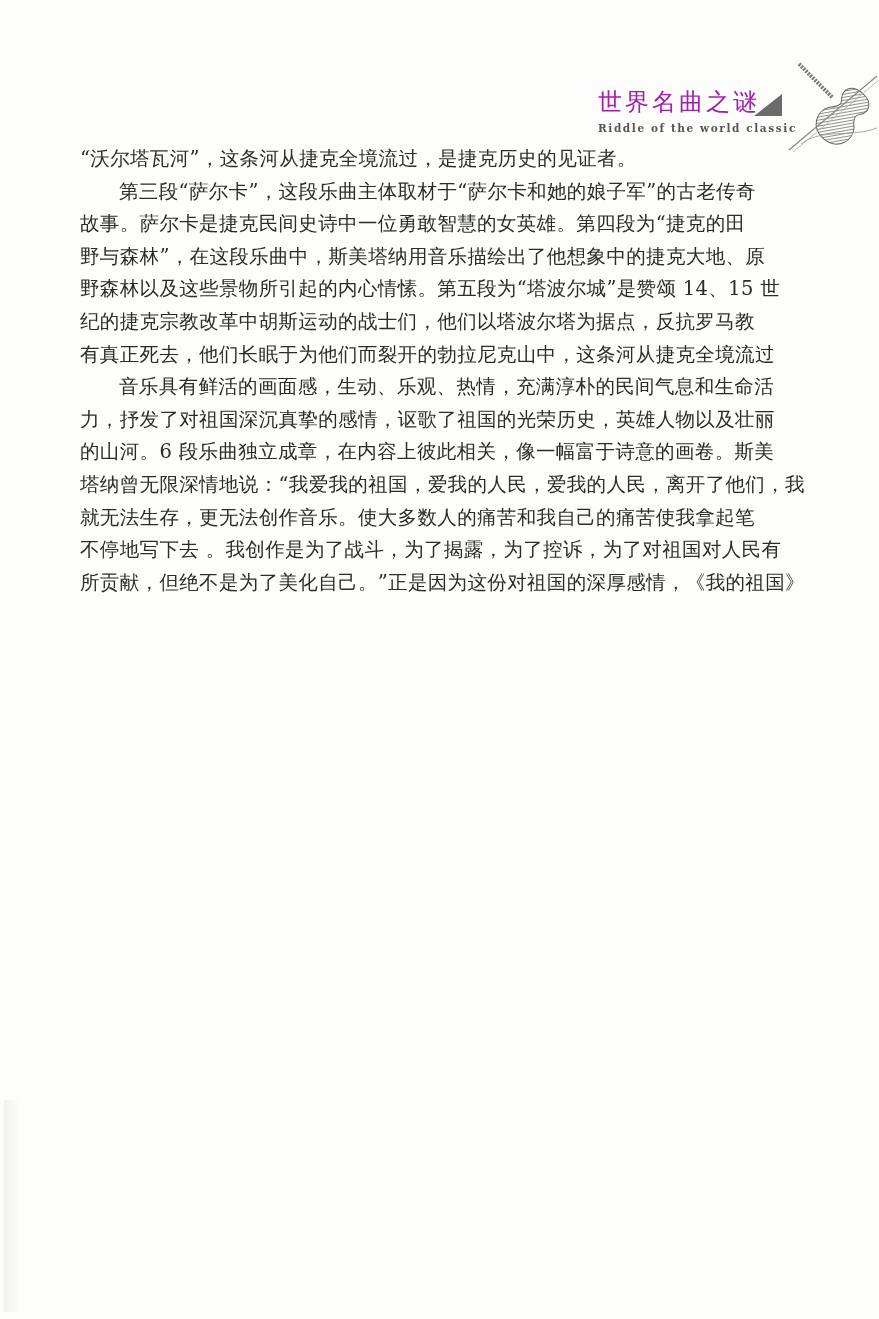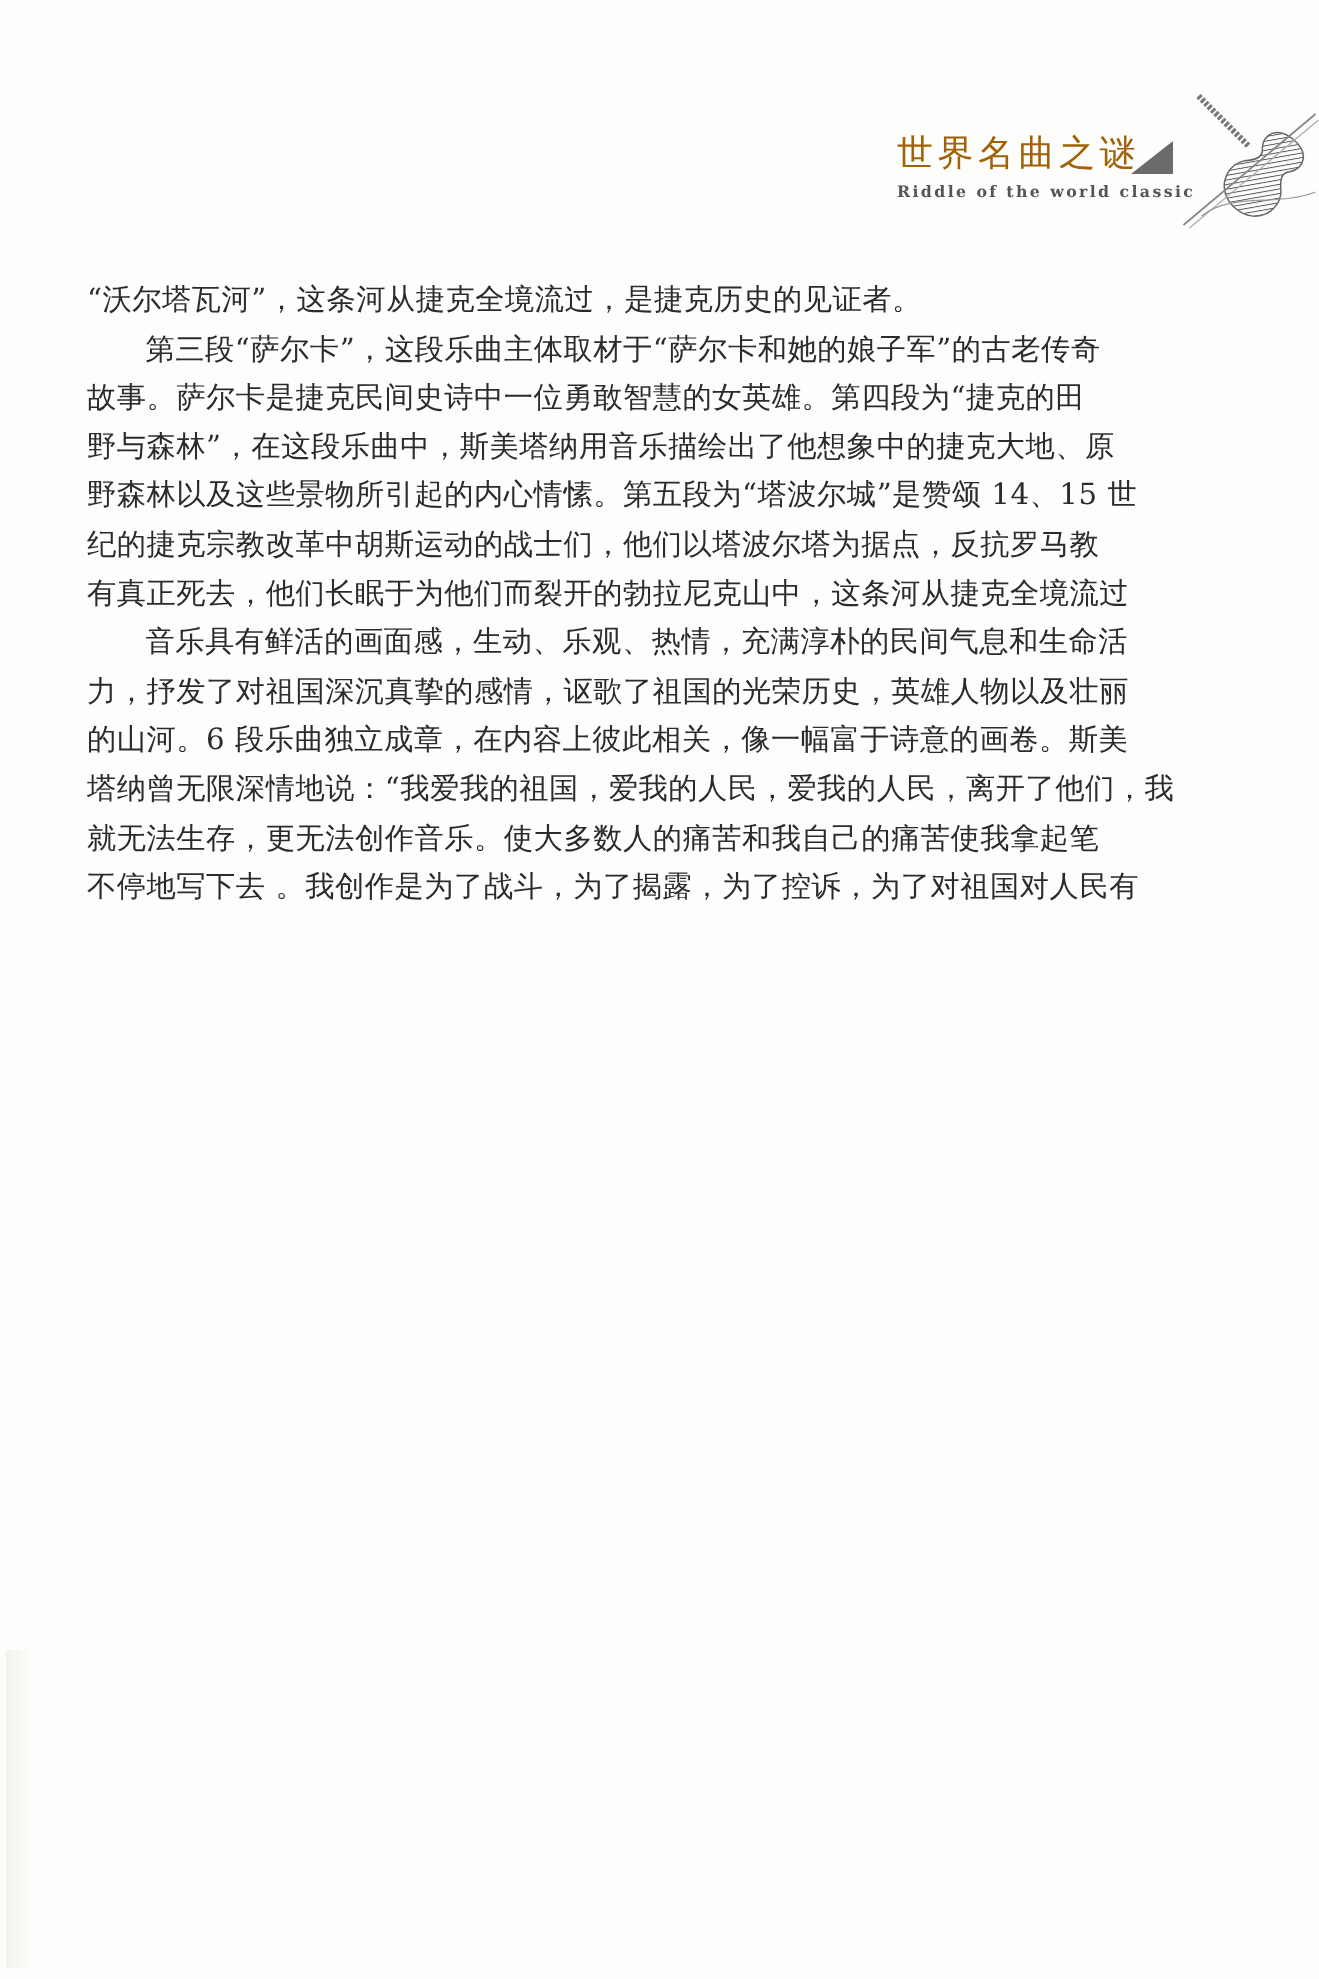--- a/index.html
+++ b/index.html
@@ -30,21 +30,21 @@
       width: 283px;
       height: 76px;
     }
     .header-title {
       position: absolute;
       left: 2px;
       top: 2px;
       font-family: "DejaVu Sans", "Liberation Sans", sans-serif;
       font-size: 24px;
       letter-spacing: 3px;
-      color: #a16207;
+      color: #a21caf;
       white-space: nowrap;
     }
     .header-triangle {
       position: absolute;
       left: 158px;
       top: 10px;
       width: 0;
       height: 0;
       border-left: 28px solid transparent;
       border-bottom: 22px solid #6b6b6b;
@@ -62,28 +62,27 @@
     }
     .header-violin {
       position: absolute;
       left: 185px;
       top: -26px;
       width: 100px;
       height: 100px;
     }
     .body-text {
       position: absolute;
-      left: 58px;
+      left: 80px;
       top: 143px;
       width: 768px;
       font-size: 19.5px;
       line-height: 32.6px;
       letter-spacing: 0.35px;
       color: #2b2b2b;
-      margin-top: 41px;
     }
     .body-text .line {
       display: block;
       white-space: nowrap;
       height: 32.6px;
     }
     .body-text .line.indent {
       padding-left: 39px;
     }
   </style>
@@ -123,13 +122,14 @@
   <span class="line">野与森林”，在这段乐曲中，斯美塔纳用音乐描绘出了他想象中的捷克大地、原</span>
   <span class="line">野森林以及这些景物所引起的内心情愫。第五段为“塔波尔城”是赞颂 14、15 世</span>
   <span class="line">纪的捷克宗教改革中胡斯运动的战士们，他们以塔波尔塔为据点，反抗罗马教</span>
   <span class="line">有真正死去，他们长眠于为他们而裂开的勃拉尼克山中，这条河从捷克全境流过</span>
   <span class="line indent">音乐具有鲜活的画面感，生动、乐观、热情，充满淳朴的民间气息和生命活</span>
   <span class="line">力，抒发了对祖国深沉真挚的感情，讴歌了祖国的光荣历史，英雄人物以及壮丽</span>
   <span class="line">的山河。6 段乐曲独立成章，在内容上彼此相关，像一幅富于诗意的画卷。斯美</span>
   <span class="line">塔纳曾无限深情地说：“我爱我的祖国，爱我的人民，爱我的人民，离开了他们，我</span>
   <span class="line">就无法生存，更无法创作音乐。使大多数人的痛苦和我自己的痛苦使我拿起笔</span>
   <span class="line">不停地写下去 。我创作是为了战斗，为了揭露，为了控诉，为了对祖国对人民有</span>
+  <span class="line">所贡献，但绝不是为了美化自己。”正是因为这份对祖国的深厚感情，《我的祖国》</span>
 </div>
 
 </body></html>

